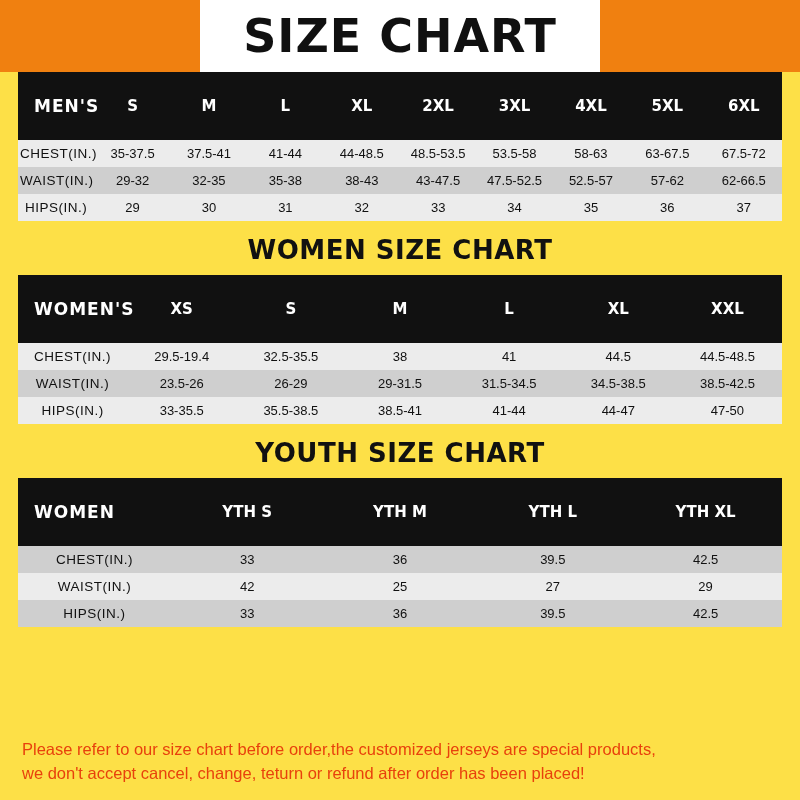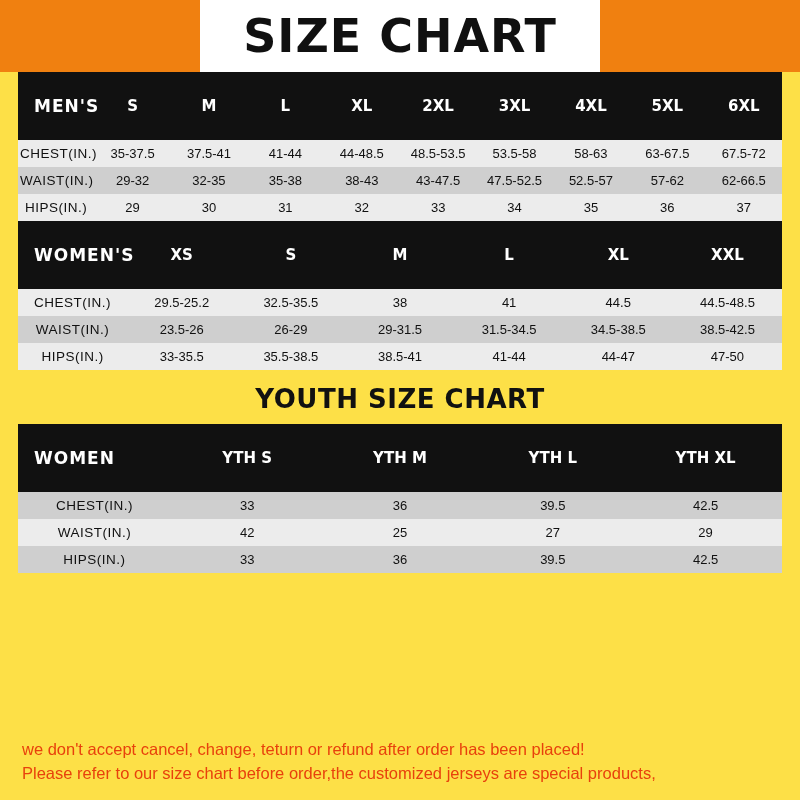--- a/index.html
+++ b/index.html
@@ -171,36 +171,37 @@
           <td>32</td>
           <td>33</td>
           <td>34</td>
           <td>35</td>
           <td>36</td>
           <td>37</td>
         </tr>
       </tbody>
     </table>
 
+    <div class="section-title">WOMEN SIZE CHART</div>
     <table class="size-table">
       <thead>
         <tr>
           <th class="first-col">WOMEN'S</th>
           <th>XS</th>
           <th>S</th>
           <th>M</th>
           <th>L</th>
           <th>XL</th>
           <th>XXL</th>
         </tr>
       </thead>
       <tbody>
         <tr class="row-light">
           <td class="first-col">CHEST(IN.)</td>
-          <td>29.5-25.2</td>
+          <td>29.5-19.4</td>
           <td>32.5-35.5</td>
           <td>38</td>
           <td>41</td>
           <td>44.5</td>
           <td>44.5-48.5</td>
         </tr>
         <tr class="row-dark">
           <td class="first-col">WAIST(IN.)</td>
           <td>23.5-26</td>
           <td>26-29</td>
@@ -253,17 +254,17 @@
           <td>36</td>
           <td>39.5</td>
           <td>42.5</td>
         </tr>
       </tbody>
     </table>
 
   </div>
 
   <div class="footer-note">
+    <div>Please refer to our size chart before order,the customized jerseys are special products,</div>
     <div>we don't accept cancel, change, teturn or refund after order has been placed!</div>
-    <div>Please refer to our size chart before order,the customized jerseys are special products,</div>
   </div>
 
 </div>
 
 </body></html>

